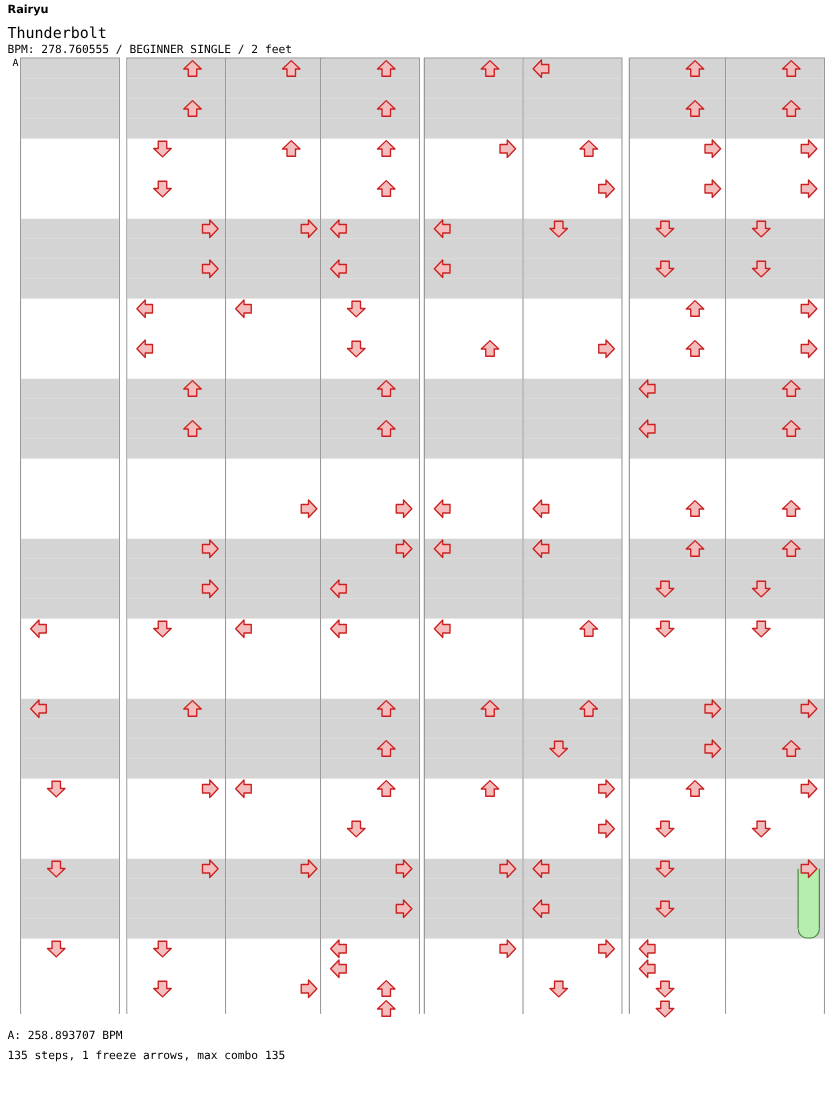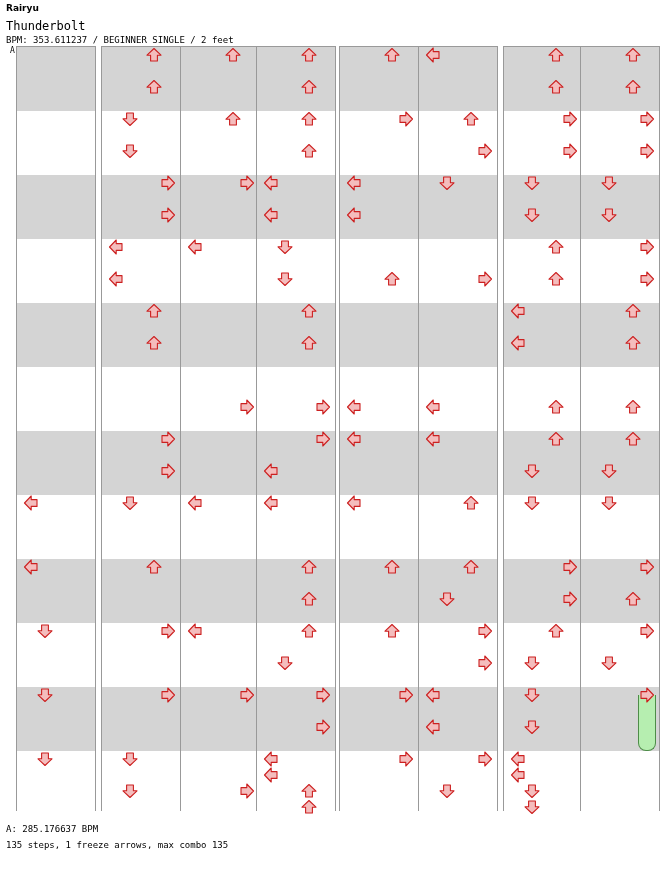--- a/index.html
+++ b/index.html
@@ -94,21 +94,21 @@
     border-bottom-right-radius: 9px;
   }
 </style>
 </head>
 <body>
 
 <div id="page">
 
   <div class="hdr-artist">Rairyu</div>
   <div class="hdr-title">Thunderbolt</div>
-  <div class="hdr-meta">BPM: 353.611237 / BEGINNER SINGLE / 2 feet</div>
+  <div class="hdr-meta">BPM: 278.760555 / BEGINNER SINGLE / 2 feet</div>
   <div class="diff-label">A</div>
 
   <div class="columns" id="columns">
       <div class="col" style="left: 16px; top: 46px; width: 80px; height: 765px;">
         <div class="measures">
           <div class="mrow shade" style="top: 0px;"></div>
           <div class="mrow shade" style="top: 16px;"></div>
           <div class="mrow shade" style="top: 32px;"></div>
           <div class="mrow shade" style="top: 48px;"></div>
           <div class="mrow plain" style="top: 64px;"></div>
@@ -1423,16 +1423,16 @@
             <svg width="20" height="16" viewBox="0 0 20 16">
               <g transform="rotate(90 10 8)">
                 <path d="M10 1.5 L17 8.2 L13.4 8.2 L13.4 14 L6.6 14 L6.6 8.2 L3 8.2 Z" fill="#f4bdbd" stroke="#cc2020" stroke-width="1.1" stroke-linejoin="round"></path>
               </g>
             </svg>
           </div>
         </div>
       </div>
     </div>
 
-  <div class="footer-bpm">A: 285.176637 BPM</div>
+  <div class="footer-bpm">A: 258.893707 BPM</div>
   <div class="footer-stats">135 steps, 1 freeze arrows, max combo 135</div>
 
 </div>
 
 </body></html>

